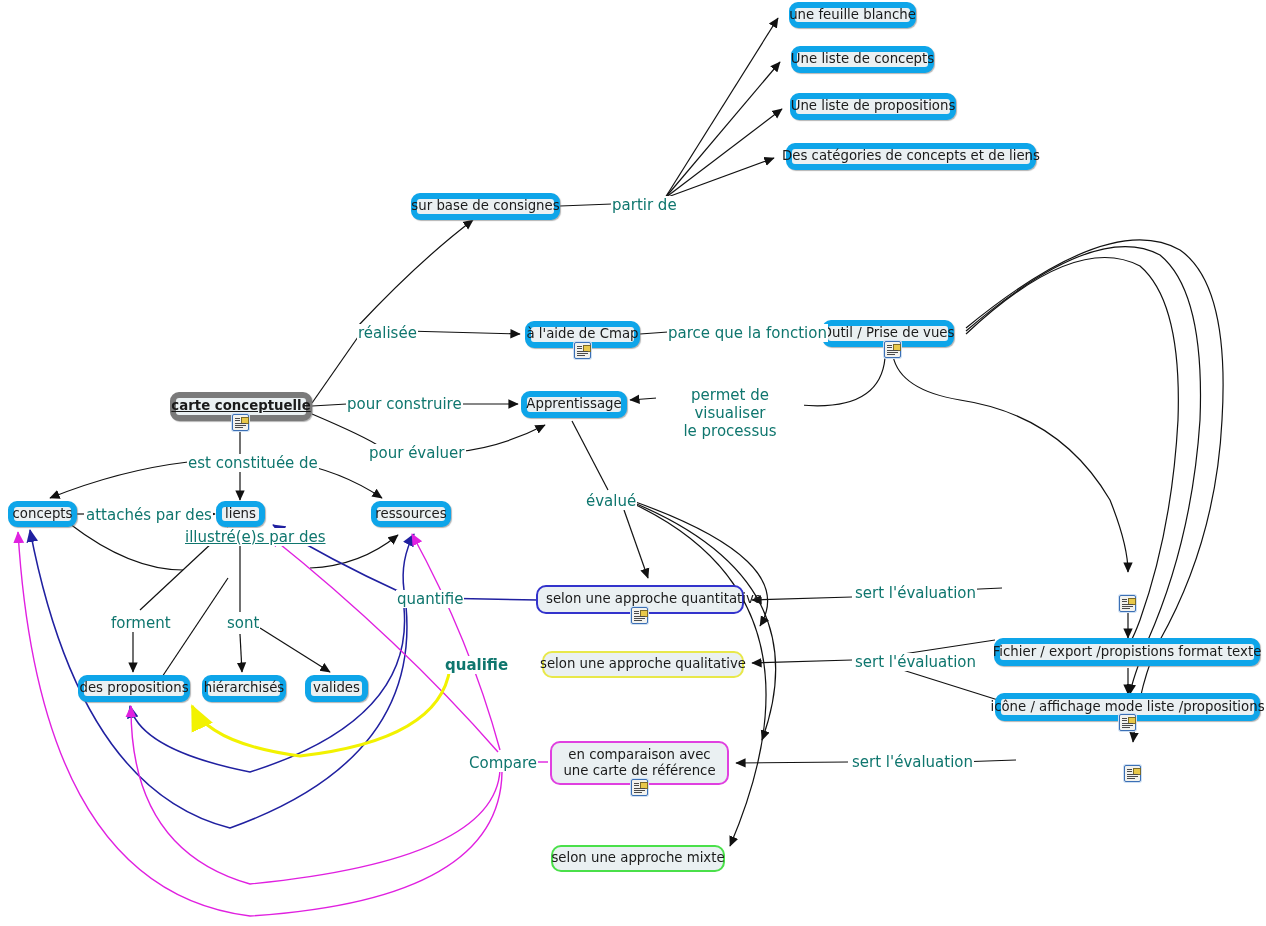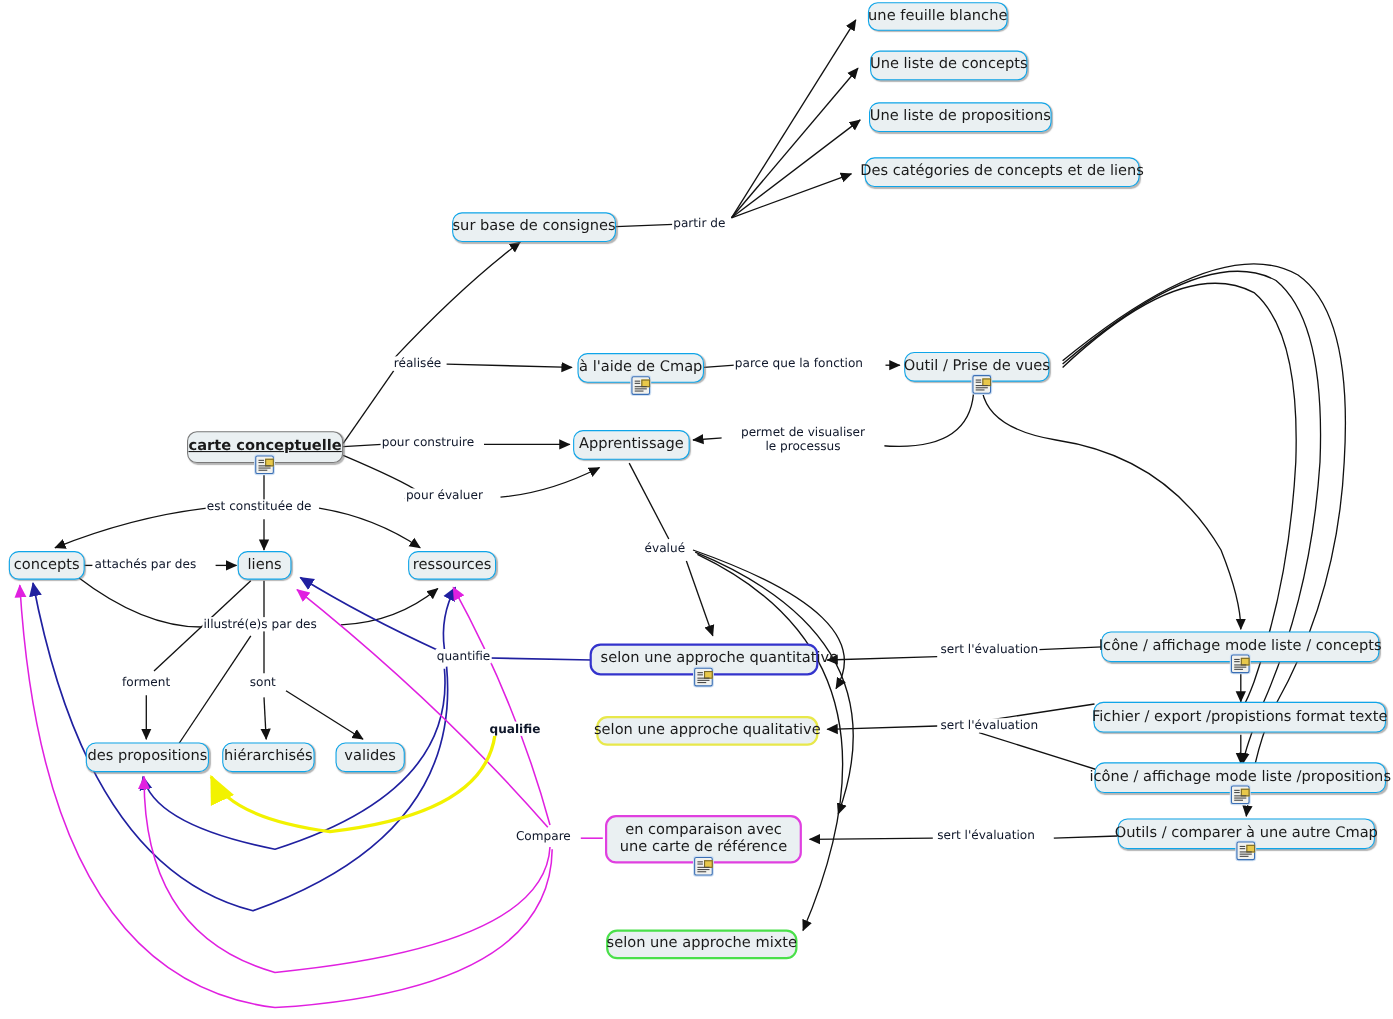--- a/index.html
+++ b/index.html
@@ -8,21 +8,21 @@
     font-family:"DejaVu Sans","Liberation Sans",sans-serif;
     width:1266px;height:926px;overflow:hidden;position:relative;
   }
   #canvas{position:relative;width:1266px;height:926px;}
   svg#links{position:absolute;left:0;top:0;width:1266px;height:926px;pointer-events:none;}
 
   .node{
     position:absolute;
     box-sizing:border-box;
     background:#eaf0f2;
-    border:1px solid #0ea5e9;
+    border:6px solid #0ea5e9;
     border-radius:9px;
     color:#1a1a1a;
     font-size:13.3px;
     line-height:1.22;
     display:flex;
     align-items:center;
     justify-content:center;
     text-align:center;
     padding:3px 10px;
     box-shadow:1px 1px 1px rgba(120,120,120,.55);
@@ -30,23 +30,23 @@
   }
   .node.multiline{white-space:normal;}
   .node.root{font-weight:bold;text-decoration:underline;border-color:#7a7a7a;}
   .node.b-blue{border:2px solid #3333cc;border-radius:10px;box-shadow:none;}
   .node.b-yellow{border:2px solid #e8e84a;border-radius:10px;box-shadow:none;}
   .node.b-magenta{border:2px solid #e040e0;border-radius:10px;box-shadow:none;}
   .node.b-green{border:2px solid #4ae04a;border-radius:10px;box-shadow:none;}
 
   .lbl{
     position:absolute;
-    font-size:11px;
+    font-size:15px;
     line-height:1.2;
-    color:#0f172a;
+    color:#0f766e;
     background:#ffffff;
     white-space:nowrap;
     text-align:center;
     padding:0 1px;
   }
   .lbl.ml{white-space:normal;}
 
   .badge{
     position:absolute;
     width:17px;height:17px;
@@ -298,23 +298,20 @@
       <i class="pic"></i>
       <i class="l1"></i>
       <i class="l2"></i>
       <i class="l3"></i>
   </div>
 
   <div class="node b-green" style="left:551px;top:845px;width:174px;height:27px;">
     <span>selon une approche mixte</span>
   </div>
 
-  <div class="node" style="left:1001px;top:574px;width:253px;height:28px;">
-    <span>Icône / affichage mode liste / concepts</span>
-  </div>
   <div class="badge" style="left:1119px;top:595px;">
     <i class="l4"></i>
       <i class="l5"></i>
       <i class="pic"></i>
       <i class="l1"></i>
       <i class="l2"></i>
       <i class="l3"></i>
   </div>
 
   <div class="node" style="left:994px;top:638px;width:266px;height:28px;">
@@ -326,23 +323,20 @@
   </div>
   <div class="badge" style="left:1119px;top:714px;">
     <i class="l4"></i>
       <i class="l5"></i>
       <i class="pic"></i>
       <i class="l1"></i>
       <i class="l2"></i>
       <i class="l3"></i>
   </div>
 
-  <div class="node" style="left:1016px;top:744px;width:234px;height:28px;">
-    <span>Outils / comparer à une autre Cmap</span>
-  </div>
   <div class="badge" style="left:1124px;top:765px;">
     <i class="l4"></i>
       <i class="l5"></i>
       <i class="pic"></i>
       <i class="l1"></i>
       <i class="l2"></i>
       <i class="l3"></i>
   </div>
 
   <div class="lbl" style="left:611px;top:196px;">partir de</div>
@@ -357,21 +351,21 @@
 
   <div class="lbl ml" style="left:656px;top:386px;width:146px;text-align:center;">
     <span>permet de visualiser</span><br>
     <span>le processus</span>
   </div>
 
   <div class="lbl" style="left:187px;top:454px;">est constituée de</div>
 
   <div class="lbl" style="left:85px;top:506px;">attachés par des</div>
 
-  <div class="lbl" style="left:184px;top:561px;">illustré(e)s par des</div>
+  <div class="lbl" style="left:184px;top:528px;text-decoration:underline;">illustré(e)s par des</div>
 
   <div class="lbl" style="left:110px;top:614px;">forment</div>
 
   <div class="lbl" style="left:226px;top:614px;">sont</div>
 
   <div class="lbl" style="left:585px;top:492px;">évalué</div>
 
   <div class="lbl" style="left:380px;top:590px;margin-left:16px;">quantifie</div>
 
   <div class="lbl" style="left:444px;top:656px;font-weight:bold;">qualifie</div>

